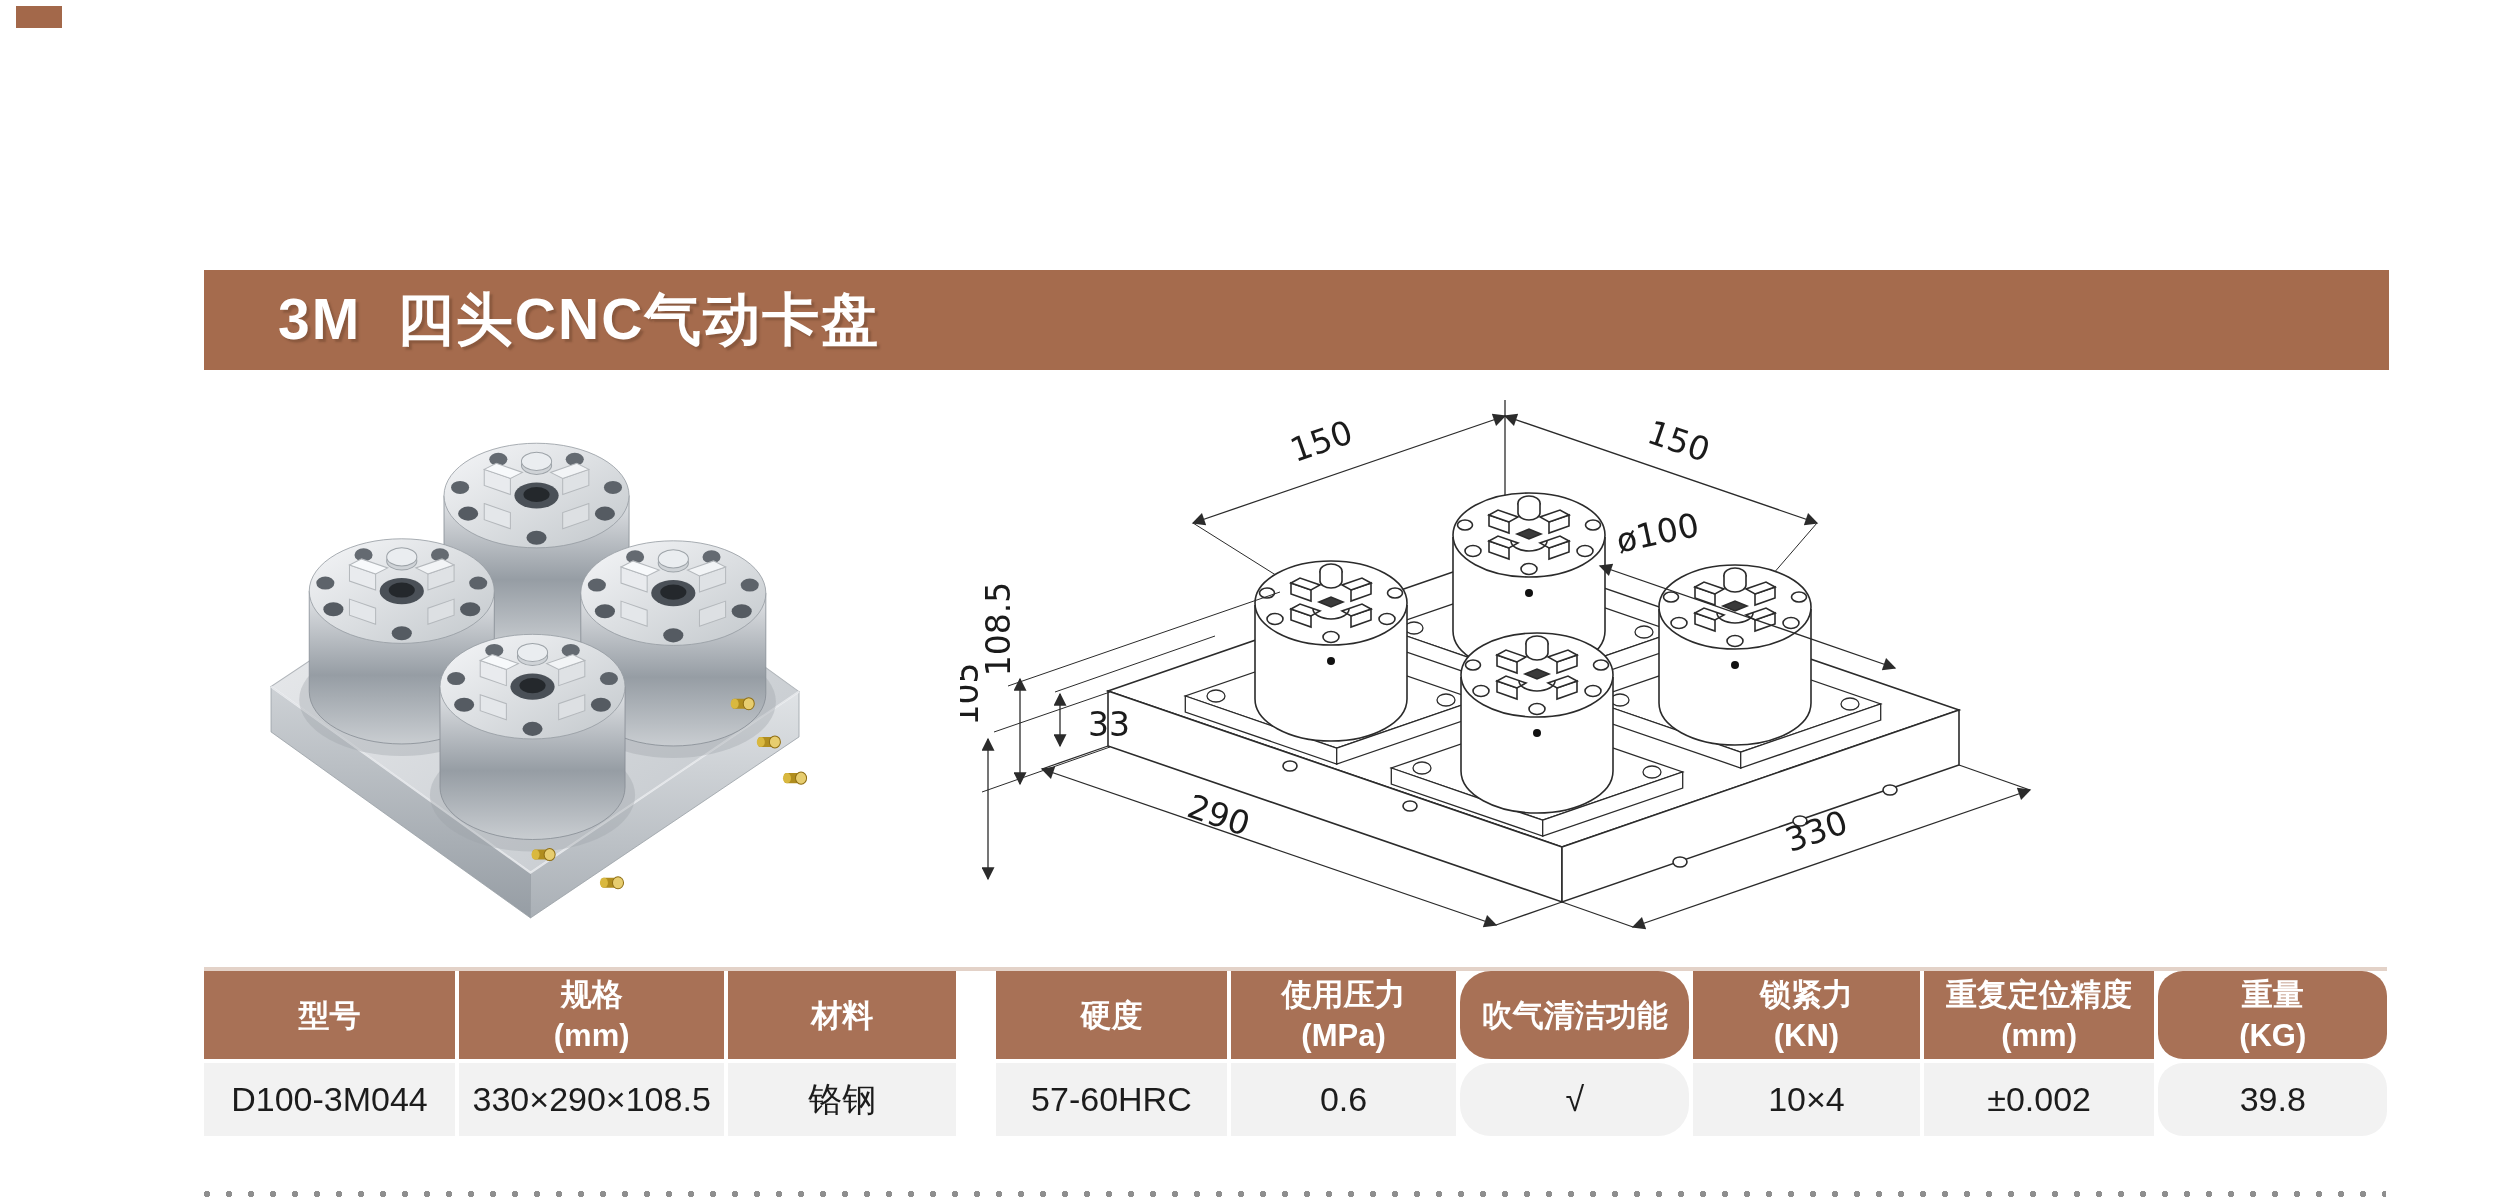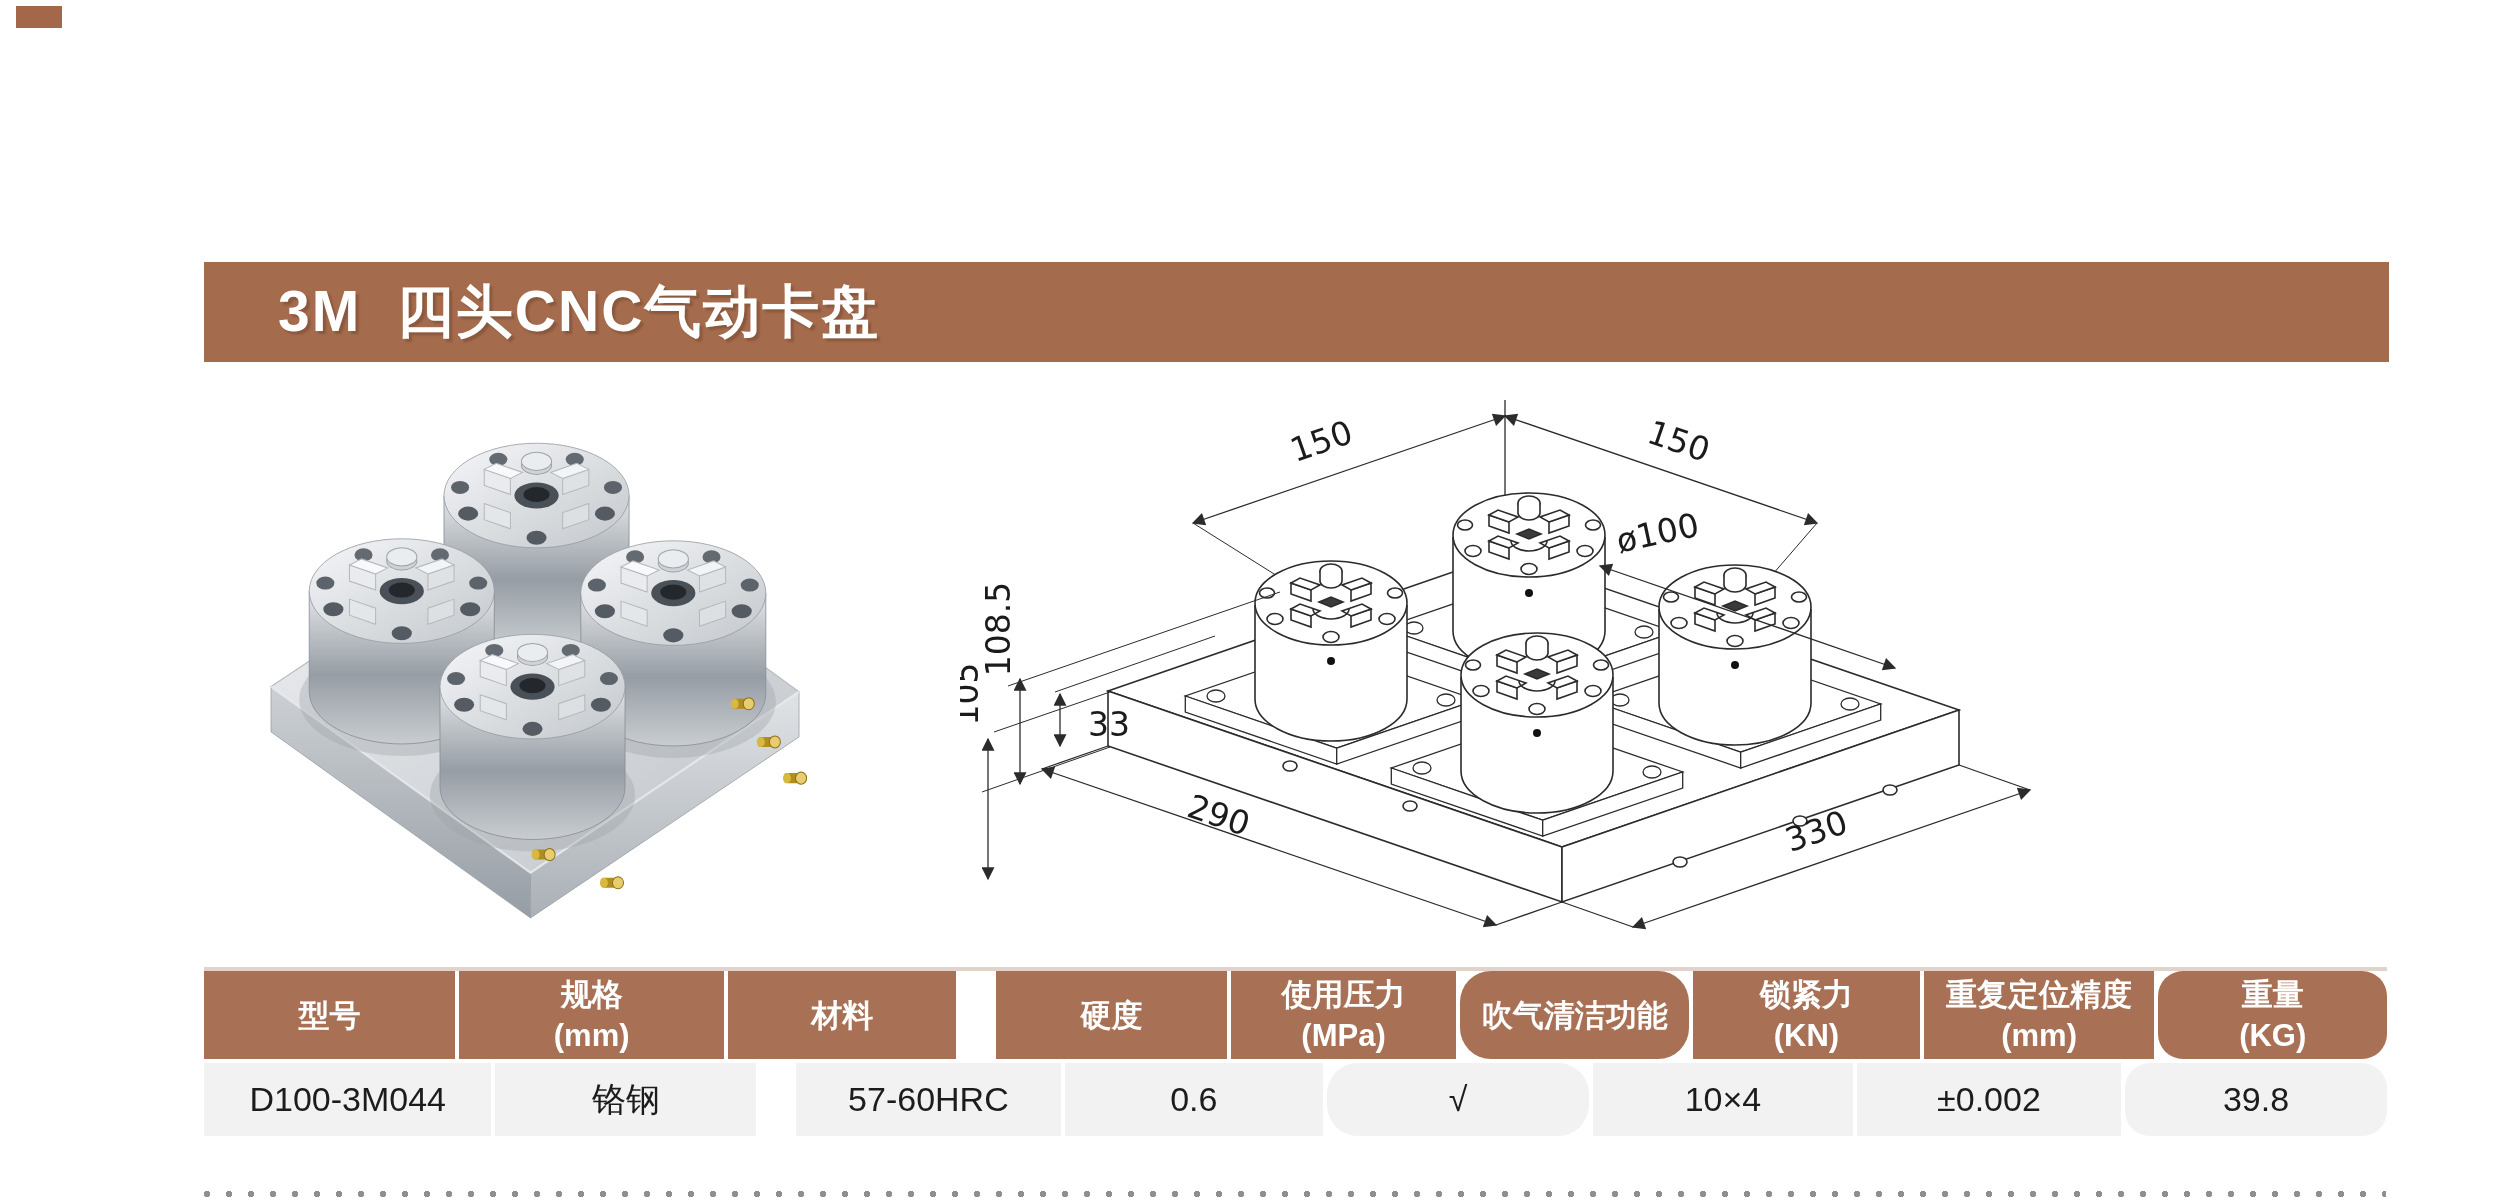--- a/index.html
+++ b/index.html
@@ -4,21 +4,21 @@
 <style>
   html,body{margin:0;padding:0;background:#ffffff;}
   body{width:2515px;height:1203px;position:relative;overflow:hidden;
        font-family:"Liberation Sans","DejaVu Sans",sans-serif;}
   .abs{position:absolute;}
 
   
   #corner-accent{left:16px;top:6px;width:46px;height:22px;background:#a3684a;}
 
   
-  #title-bar{left:204px;top:262px;width:2185px;height:100px;background:#a56b4d;
+  #title-bar{left:204px;top:270px;width:2185px;height:100px;background:#a56b4d;
              display:flex;align-items:center;}
   #title-bar .title{color:#ffffff;font-size:57px;font-weight:700;letter-spacing:2px;
              padding-left:74px;white-space:pre;
              text-shadow:3px 3px 2px rgba(90,55,35,0.35);}
 
   
   #product-photo{left:230px;top:400px;width:600px;height:528px;}
   #tech-drawing{left:960px;top:393px;width:1105px;height:552px;}
   svg{display:block;}
   .dimtxt{font-family:"DejaVu Sans",sans-serif;font-size:33px;fill:#1b1b1b;}
@@ -260,20 +260,21 @@
       <div>重复定位精度</div>
         <div>(mm)</div>
       </div>
     <div class="cell c8">
       <div>重量</div>
         <div>(KG)</div>
       </div>
   </div>
   <div class="trow body">
     <div class="cell c0">D100-3M044</div>
+    <div class="cell c1">330×290×108.5</div>
     <div class="cell c2">铬钢</div>
     <div class="cell c3">57-60HRC</div>
     <div class="cell c4">0.6</div>
     <div class="cell c5">√</div>
     <div class="cell c6">10×4</div>
     <div class="cell c7">±0.002</div>
     <div class="cell c8">39.8</div>
   </div>
 </div>
 

